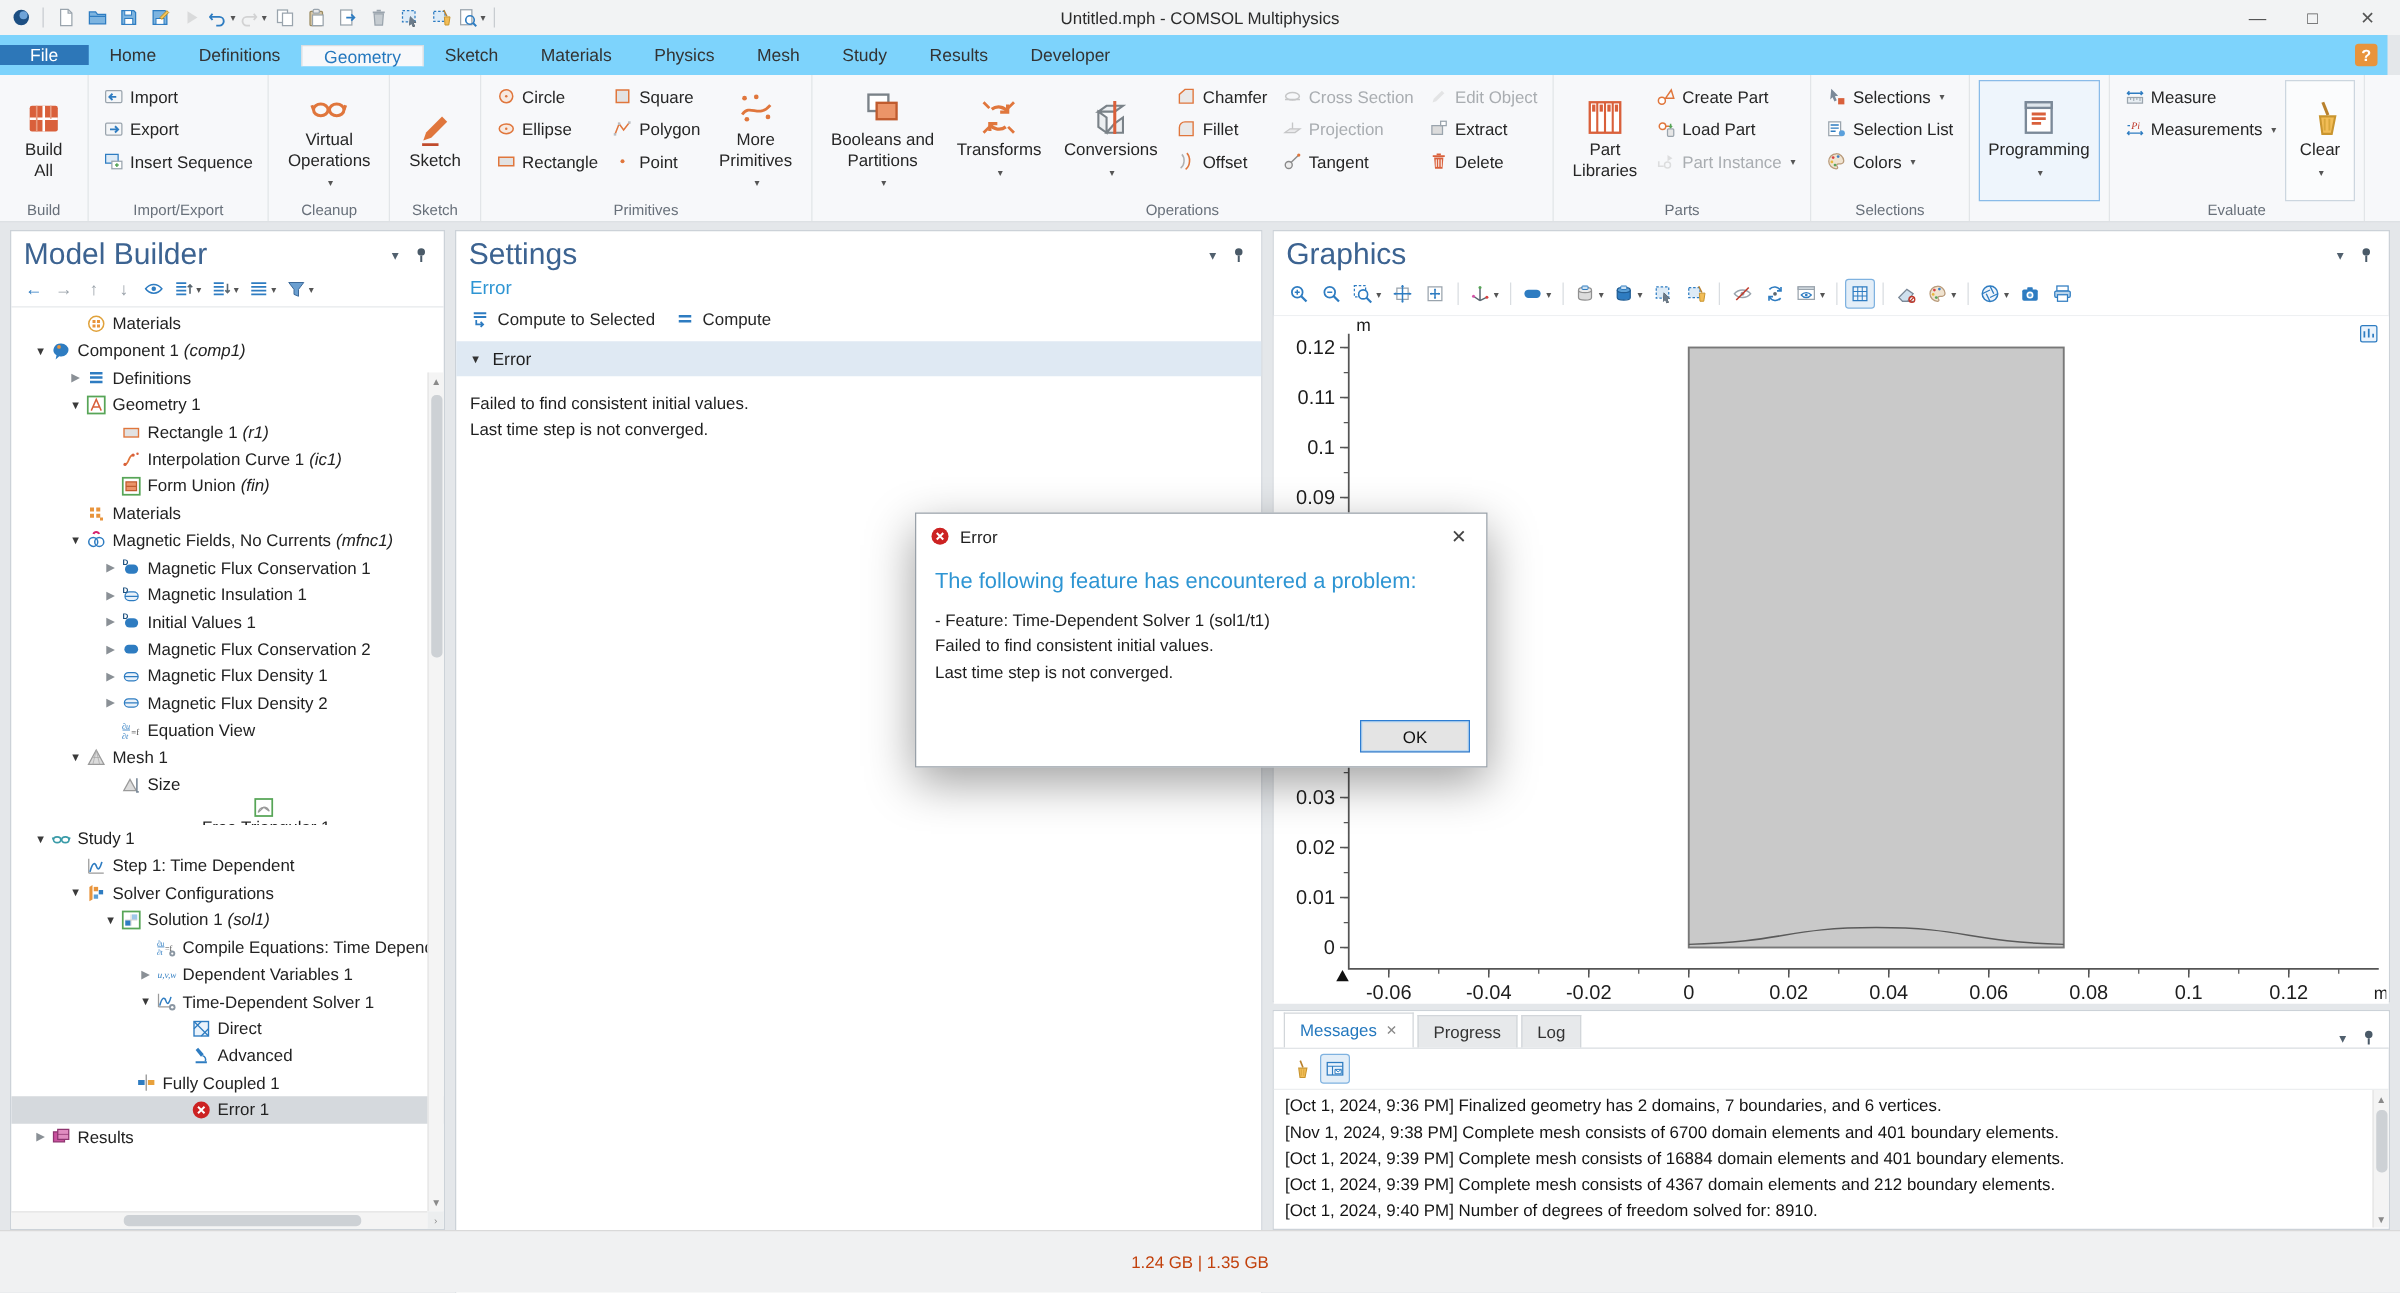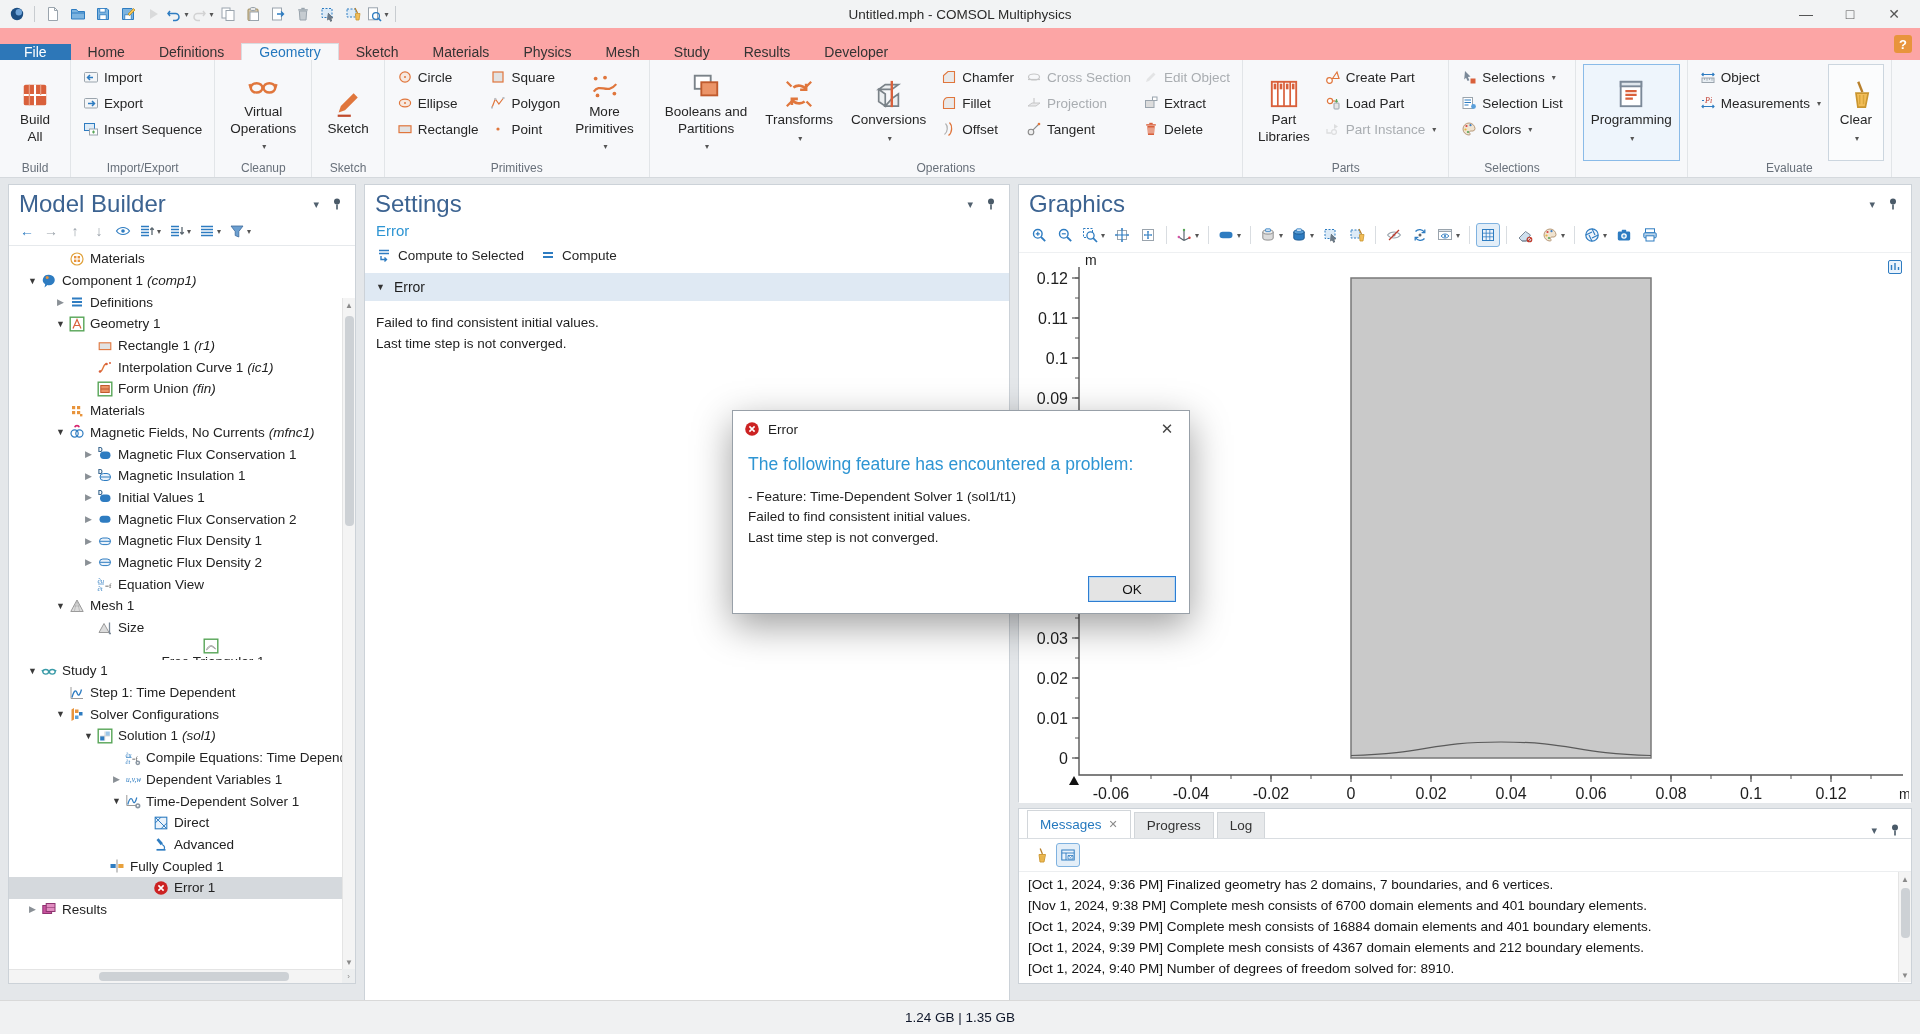--- a/index.html
+++ b/index.html
@@ -10,21 +10,21 @@
   .dis{filter:grayscale(1);opacity:.45}
   .dd{font-size:8px;color:#555;margin-left:2px}
   
   #titlebar{position:absolute;top:0;left:0;right:0;height:28px;background:#f2f3f4;display:flex;align-items:center;padding:0 4px;z-index:10}
   .qbtn{width:25px;height:22px;display:flex;align-items:center;justify-content:center;border-radius:3px}
   .qsep{width:1px;height:16px;background:#c8ccd0;margin:0 5px}
   #win-title{position:absolute;left:0;right:0;text-align:center;font-size:13.5px;color:#2b2b2b;pointer-events:none}
   #win-controls{margin-left:auto;display:flex;z-index:2}
   .win-btn{width:44px;height:26px;display:flex;align-items:center;justify-content:center;color:#555;font-size:14px}
   
-  #tabrow{position:absolute;top:28px;height:32px;left:0;right:0;background:#fca5a5;display:flex;align-items:flex-end;z-index:9}
+  #tabrow{position:absolute;top:28px;height:32px;left:0;right:10px;background:#7dd3fc;display:flex;align-items:center;z-index:9}
   #file-tab{background:#2d77b8;color:#fff;padding:0 24px;display:flex;align-items:center;font-size:14px}
   .tab{padding:0 17px;display:flex;align-items:center;font-size:14px;color:#333}
   .tab.active{background:#f7f8fa;color:#2478be;border:1px solid #d9dde1;border-bottom:none}
   #help-btn{margin-left:auto;margin-right:8px;align-self:center;width:18px;height:18px;background:#e8943c;color:#fff;border-radius:3px;font-size:13px;font-weight:bold;display:flex;align-items:center;justify-content:center}
   
   #ribbon{position:absolute;top:60px;height:118px;left:0;right:0;background:#f7f8fa;border-bottom:1px solid #d5d9dd;display:flex;z-index:8;overflow:hidden}
   .rib-group{position:relative;display:flex;align-items:flex-start;gap:2px;padding:4px 7px 17px;border-right:1px solid #e2e5e8;height:100%}
   .rib-label{position:absolute;left:0;right:0;bottom:2px;text-align:center;font-size:12px;color:#68707a;white-space:nowrap}
   .rib-col{display:flex;flex-direction:column}
   .rib-small{display:flex;align-items:center;gap:5px;height:26px;padding:0 5px;font-size:13.5px;color:#262626;white-space:nowrap;text-align:left}
@@ -90,21 +90,21 @@
   #ms-list{position:relative;border-top:1px solid #eceef0;height:113px;overflow:hidden;padding:2px 20px 2px 9px}
   .ms-line{font-size:13.5px;line-height:21px;white-space:nowrap;color:#141414}
   
   #dlg{position:absolute;left:732px;top:410px;width:458px;height:204px;background:#fff;border:1px solid #98a0a8;box-shadow:0 12px 36px rgba(0,0,0,.38);z-index:50}
   #dlg-h{display:flex;align-items:center;gap:8px;padding:9px 11px 4px;font-size:13.5px;color:#1e1e1e}
   #dlg-x{margin-left:auto;font-size:15px;color:#444;width:22px;text-align:center}
   #dlg-heading{color:#2e95d3;font-size:17.5px;padding:12px 15px 10px}
   #dlg-body{font-size:13.5px;padding:2px 15px;line-height:1.5;color:#1e1e1e}
   #dlg-ok{position:absolute;right:13px;bottom:11px;width:88px;height:26px;background:#e4e4e4;border:1px solid #2d7dd2;box-shadow:0 0 0 1px #bcd9f2 inset;font-size:13.5px;color:#111;text-align:center}
   
-  #statusbar{position:absolute;left:0;right:0;bottom:0;height:34px;background:#f0f1f2;border-top:1px solid #d9d9d9;display:flex;align-items:center;justify-content:center;font-size:13.5px;color:#0f172a;z-index:5}
+  #statusbar{position:absolute;left:0;right:0;bottom:0;height:50px;background:#f0f1f2;border-top:1px solid #d9d9d9;display:flex;align-items:center;justify-content:center;font-size:13.5px;color:#c2410c;z-index:5}
 </style>
 </head>
 <body>
 
 <div id="titlebar">
   <div id="qicons" style="display: flex; align-items: center;">
       <button class="qbtn">
         <span class="ic">
           <svg viewBox="0 0 16 16">
             <circle cx="8" cy="8" r="6.2" fill="#1c4e82"></circle>
@@ -606,21 +606,21 @@
     <div class="rib-group">
       <div class="rib-col">
         <button class="rib-small">
           <span class="ic">
             <svg viewBox="0 0 16 16">
               <path d="M2 5.5h12M3.5 4 2 5.5 3.5 7M12.5 4 14 5.5 12.5 7" fill="none" stroke="#2e7cc1" stroke-width="1.2"></path>
               <rect x="2" y="9" width="12" height="4.5" fill="#e8eef3" stroke="#9aa4ad"></rect>
               <path d="M4.5 9v2M7 9v2.8M9.5 9v2M12 9v2.8" stroke="#9aa4ad" stroke-width=".8"></path>
             </svg>
           </span>
-          <span>Object</span>
+          <span>Measure</span>
         </button>
         <button class="rib-small">
           <span class="ic">
             <svg viewBox="0 0 16 16">
               <text x="5" y="8" font-size="8" fill="#c0392b" font-family="Liberation Serif,serif" font-style="italic">Pi</text>
               <path d="M2 5.5h2M2 11.5h12M3.5 10 2 11.5 3.5 13M12.5 10 14 11.5 12.5 13" fill="none" stroke="#2e7cc1" stroke-width="1.1"></path>
             </svg>
           </span>
           <span>Measurements</span>
           <span class="dd">▾</span>

